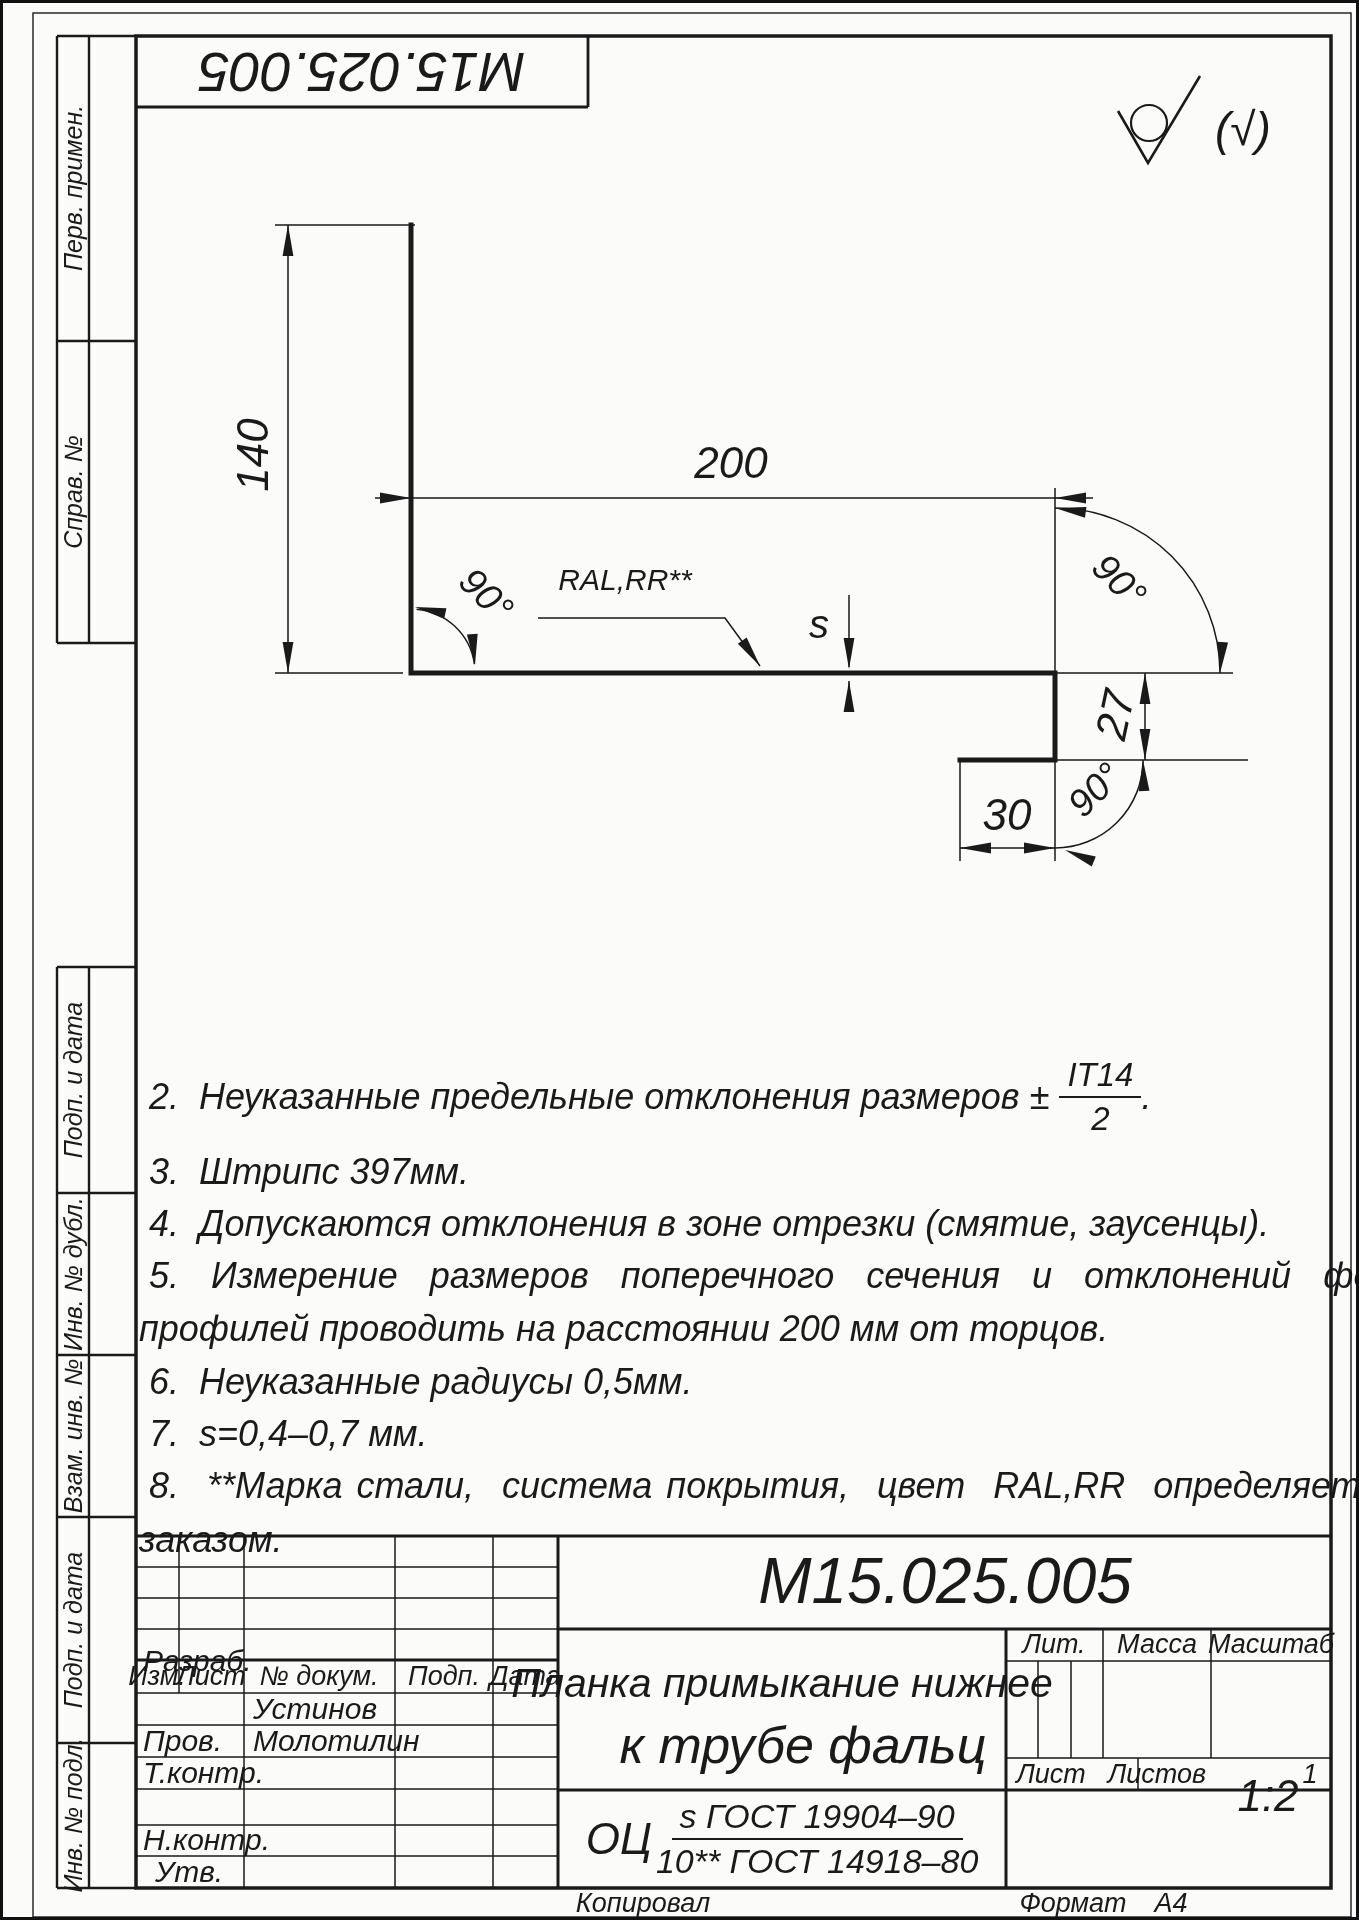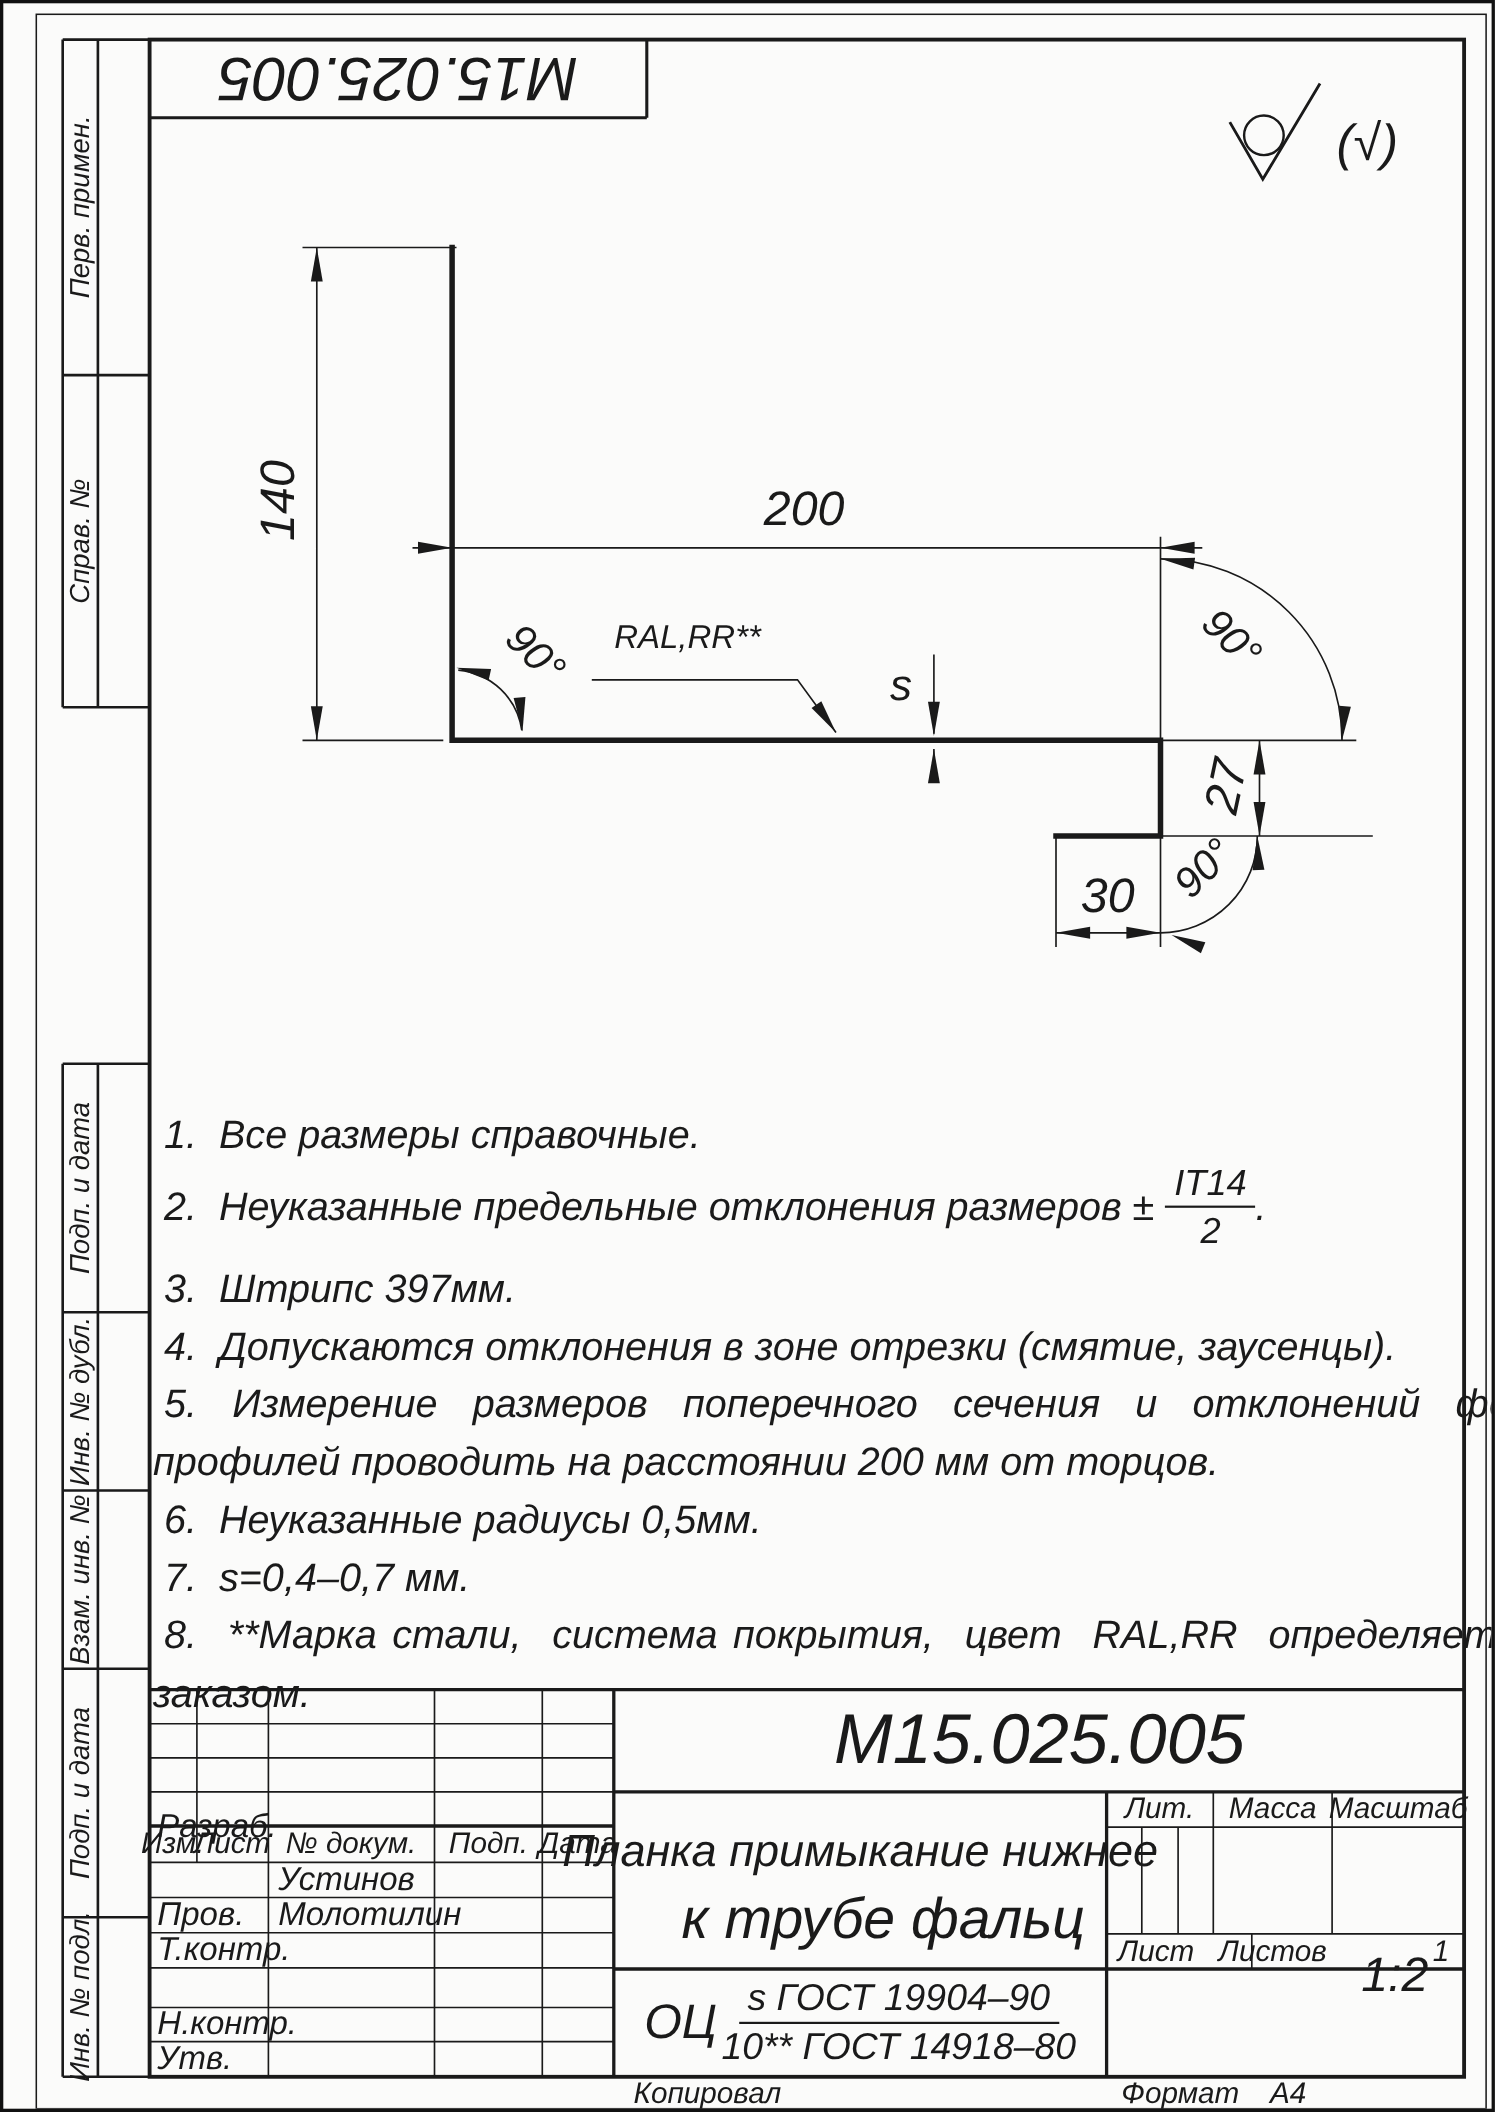--- a/index.html
+++ b/index.html
@@ -107,21 +107,20 @@
   <div class="t rot90 dim" style="left:250px;top:452px;">140</div>
   <div class="t dim" style="left:728px;top:460px;">200</div>
   <div class="t dim" style="left:816px;top:621px;font-size:40px;">s</div>
   <div class="t dim" style="left:622px;top:577px;font-size:30px;">RAL,RR**</div>
   <div class="t rot45 ang" style="left:483px;top:592px;">90°</div>
   <div class="t rot45 ang" style="left:1116px;top:578px;">90°</div>
   <div class="t rotm78 dim" style="left:1112px;top:712px;">27</div>
   <div class="t rotm45 ang" style="left:1092px;top:787px;">90°</div>
   <div class="t dim" style="left:1004px;top:812px;">30</div>
 
-  <div class="note" style="top:1008px;">1.  Все размеры справочные.</div>
   <div class="n2wrap">
     <span>2.  Неуказанные предельные отклонения размеров ±</span>
     <span class="frac">
       <span class="num">IT14</span>
       <span class="den">2</span>
     </span>
     <span>.</span>
   </div>
   <div class="note" style="top:1148px;">3.  Штрипс 397мм.</div>
   <div class="note" style="top:1200px;">4.  Допускаются отклонения в зоне отрезки (смятие, заусенцы).</div>
@@ -139,21 +138,21 @@
   <div class="t tb-small" style="left:154px;top:1673px;">Изм.</div>
   <div class="t tb-small" style="left:208px;top:1673px;">Лист</div>
   <div class="t tb-small" style="left:316px;top:1673px;">№ докум.</div>
   <div class="t tb-small" style="left:441px;top:1673px;">Подп.</div>
   <div class="t tb-small" style="left:522px;top:1673px;">Дата</div>
 
   <div class="t la tb-name" style="left:140px;top:1658px;text-align:right;">Разраб.</div>
   <div class="t la tb-name" style="left:140px;top:1738px;">Пров.</div>
   <div class="t la tb-name" style="left:140px;top:1770px;">Т.контр.</div>
   <div class="t la tb-name" style="left:140px;top:1837px;">Н.контр.</div>
-  <div class="t la tb-name" style="left:140px;top:1869px;">Утв.</div>
+  <div class="t la tb-name" style="left:152px;top:1869px;">Утв.</div>
   <div class="t la tb-name" style="left:250px;top:1706px;">Устинов</div>
   <div class="t la tb-name" style="left:250px;top:1738px;">Молотилин</div>
 
   <div class="t tb-small" style="left:1051px;top:1641px;">Лит.</div>
   <div class="t tb-small" style="left:1154px;top:1641px;">Масса</div>
   <div class="t tb-small" style="left:1268px;top:1641px;">Масштаб</div>
   <div class="t" style="left:1265px;top:1793px;font-size:44px;">1:2</div>
 
   <div class="t tb-small" style="left:1048px;top:1771px;">Лист</div>
   <div class="t tb-small" style="left:1154px;top:1771px;">Листов</div>

